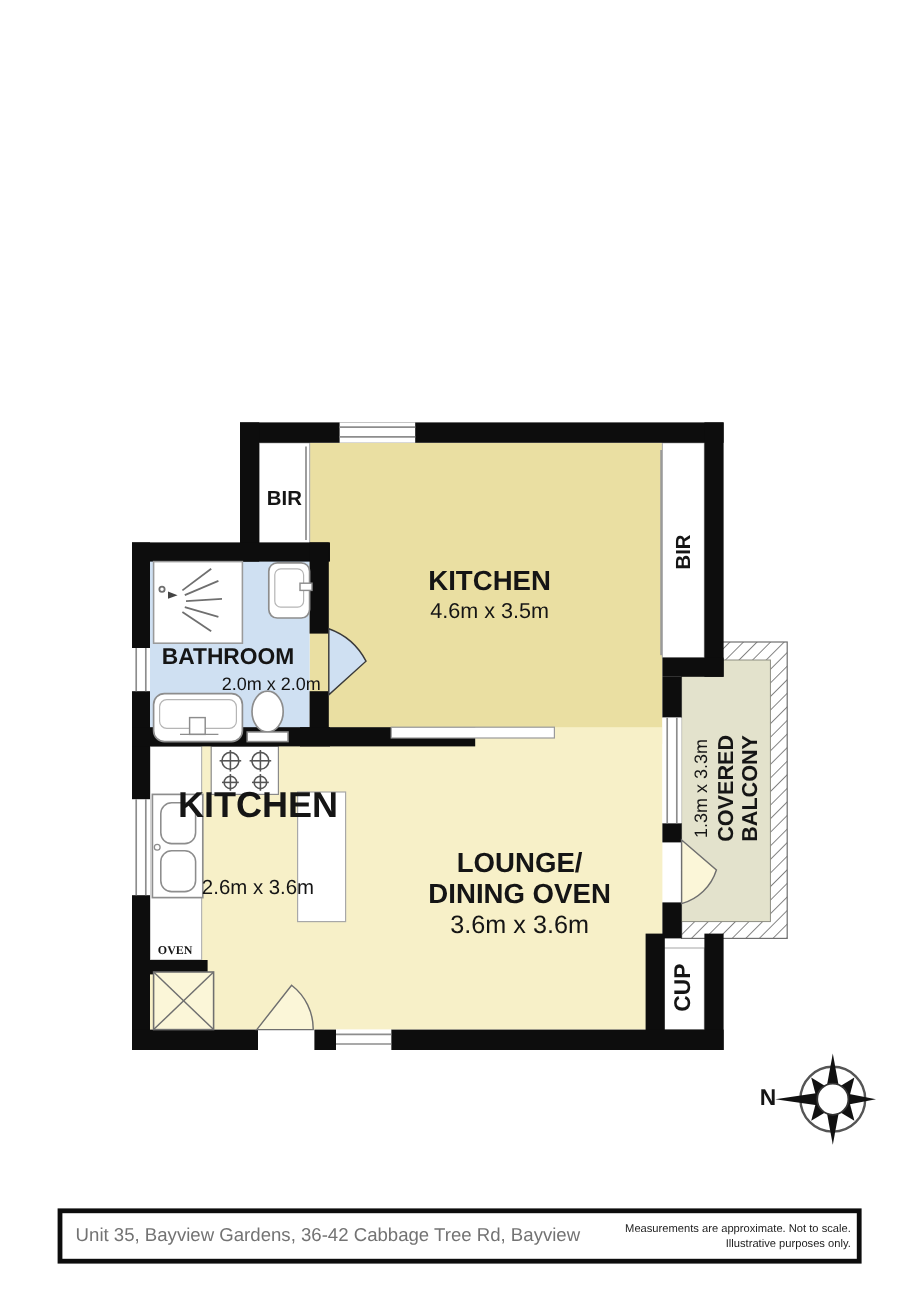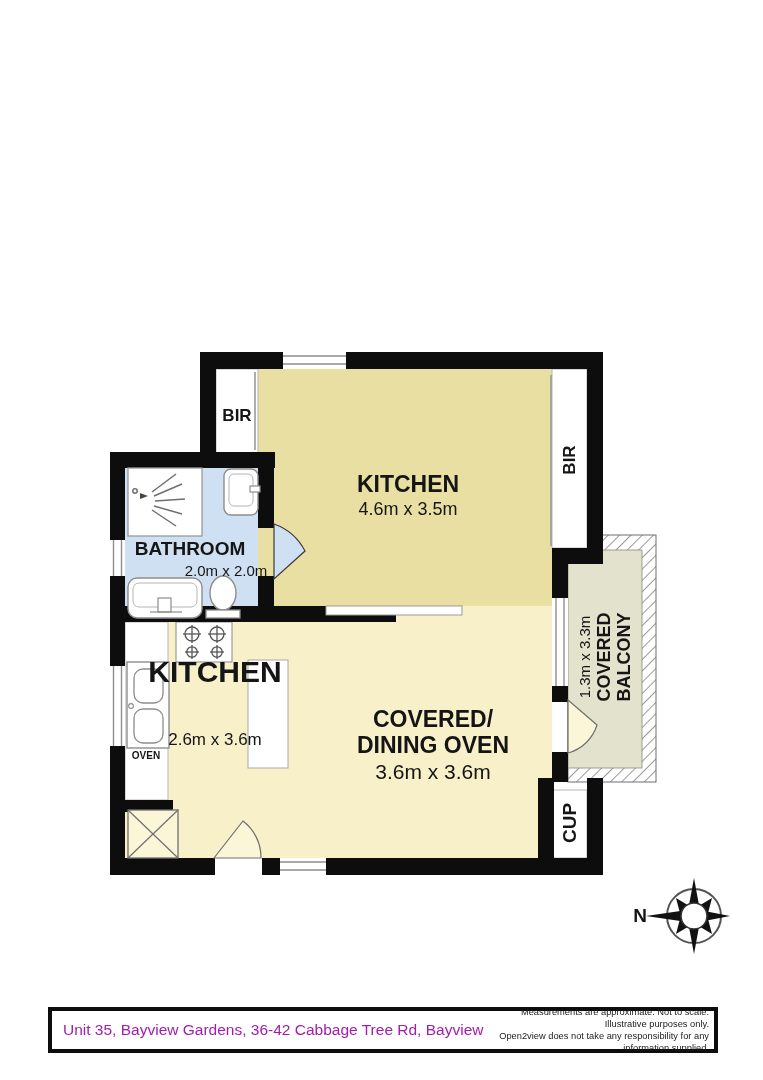--- a/index.html
+++ b/index.html
@@ -7,21 +7,21 @@
          font-family:"Liberation Sans",sans-serif;}
   svg{position:absolute;left:0;top:0;}
   .lbl{position:absolute;transform:translate(-50%,-50%);color:#151515;white-space:nowrap;
        font-family:"Liberation Sans",sans-serif;line-height:1.08;}
   .b{font-weight:700;}
   .rot{transform:translate(-50%,-50%) rotate(-90deg);}
   .balcony-block{position:absolute;transform:translate(-50%,-50%) rotate(-90deg);
        text-align:center;color:#151515;font-family:"Liberation Sans",sans-serif;line-height:1.12;}
   #footer-bar{position:absolute;left:48px;top:1007px;width:662px;height:38px;
        border:4px solid #0d0d0d;background:#fff;display:flex;align-items:center;}
-  #footer-address{font-size:15.5px;color:#a21caf;padding-left:11px;flex:0 0 auto;}
+  #footer-address{font-size:15.5px;color:#737373;padding-left:11px;flex:0 0 auto;}
   #footer-disclaimer{margin-left:auto;padding-right:5px;text-align:right;
        font-size:9.3px;color:#1c1c1c;line-height:1.3;}
 </style>
 </head>
 <body>
 
 <div id="stage">
 
   <svg width="763" height="1080" viewBox="0 0 763 1080">
     <defs>
@@ -178,38 +178,37 @@
 
   <div class="lbl b" style="left:408px;top:484px;font-size:23px;">KITCHEN</div>
   <div class="lbl" style="left:408px;top:510px;font-size:18px;">4.6m x 3.5m</div>
 
   <div class="lbl b" style="left:190px;top:549px;font-size:19px;">BATHROOM</div>
   <div class="lbl" style="left:190px;top:571px;font-size:15px;margin-left:36px;">2.0m x 2.0m</div>
 
   <div class="lbl b" style="left:215px;top:672px;font-size:30px;">KITCHEN</div>
   <div class="lbl" style="left:215px;top:740px;font-size:17px;">2.6m x 3.6m</div>
 
-  <div class="lbl b" style="left:433px;top:719px;font-size:23px;">COVERED/</div>
+  <div class="lbl b" style="left:433px;top:719px;font-size:23px;">LOUNGE/</div>
   <div class="lbl b" style="left:433px;top:745px;font-size:23px;">DINING OVEN</div>
   <div class="lbl" style="left:433px;top:772px;font-size:21px;text-align:center;">3.6m x 3.6m</div>
 
   <div class="lbl b" style="left:237px;top:416px;font-size:17px;">BIR</div>
   <div class="lbl b rot" style="left:570px;top:460px;font-size:17px;">BIR</div>
   <div class="lbl b rot" style="left:570px;top:823px;font-size:19px;">CUP</div>
-  <div class="lbl b" style="left:146px;top:756px;font-size:10px;">OVEN</div>
+  <div class="lbl b" style="left:146px;top:793px;font-size:10px;font-family:Liberation Serif, serif;">OVEN</div>
 
   <div class="balcony-block" style="left:606px;top:657px;">
     <div style="font-size:15px;">1.3m x 3.3m</div>
     <div class="b" style="font-size:18px;">COVERED</div>
     <div class="b" style="font-size:18px;">BALCONY</div>
   </div>
 
   <div class="lbl b" style="left:640px;top:916px;font-size:19px;">N</div>
 
   <div id="footer-bar">
     <div id="footer-address">Unit 35, Bayview Gardens, 36-42 Cabbage Tree Rd, Bayview</div>
     <div id="footer-disclaimer">
       <div>Measurements are approximate. Not to scale. Illustrative purposes only.</div>
-      <div>Open2view does not take any responsibility for any information supplied.</div>
     </div>
   </div>
 
 </div>
 
 </body></html>

